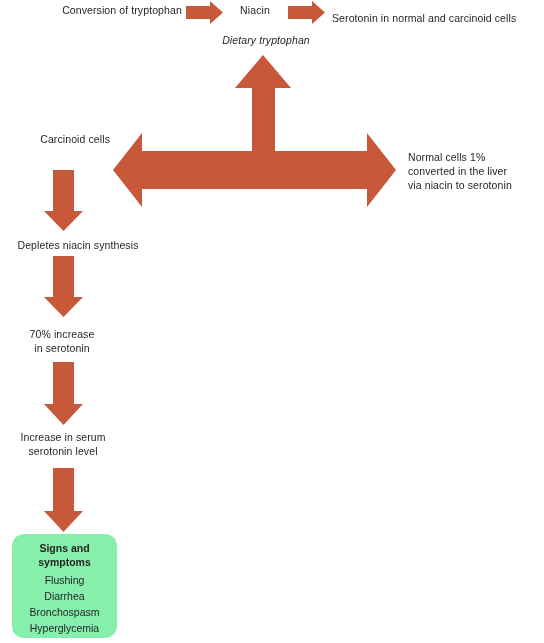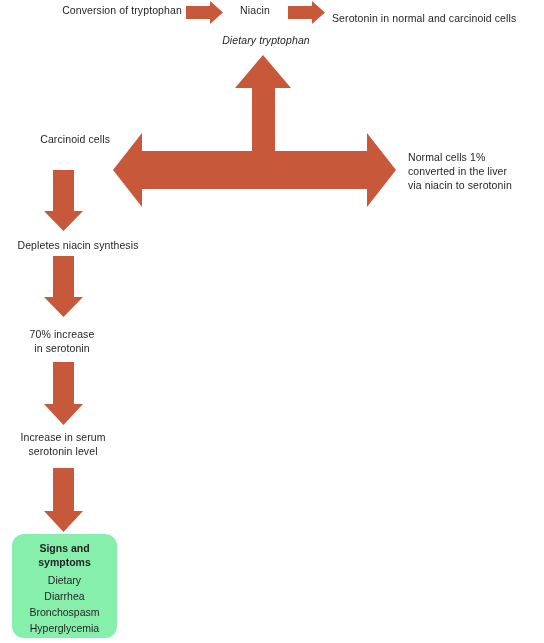--- a/index.html
+++ b/index.html
@@ -134,18 +134,18 @@
 <div class="lbl center" id="lbl-70">70% increase
 in serotonin</div>
 
 <div class="lbl center" id="lbl-increase">Increase in serum
 serotonin level</div>
 
 <div id="box-signs">
   <div class="box-title">Signs and
 symptoms</div>
   <div class="box-list">
-    <span>Dietary</span>
+    <span>Flushing</span>
     <span>Diarrhea</span>
     <span>Bronchospasm</span>
     <span>Hyperglycemia</span>
   </div>
 </div>
 
 </body></html>

